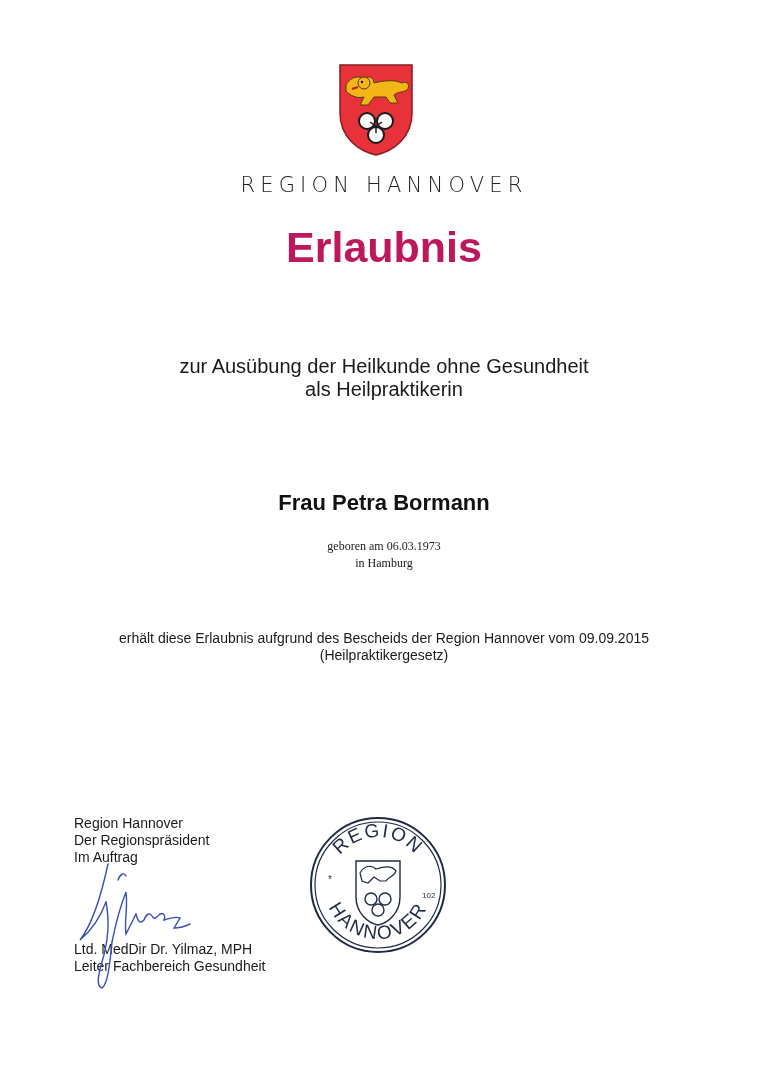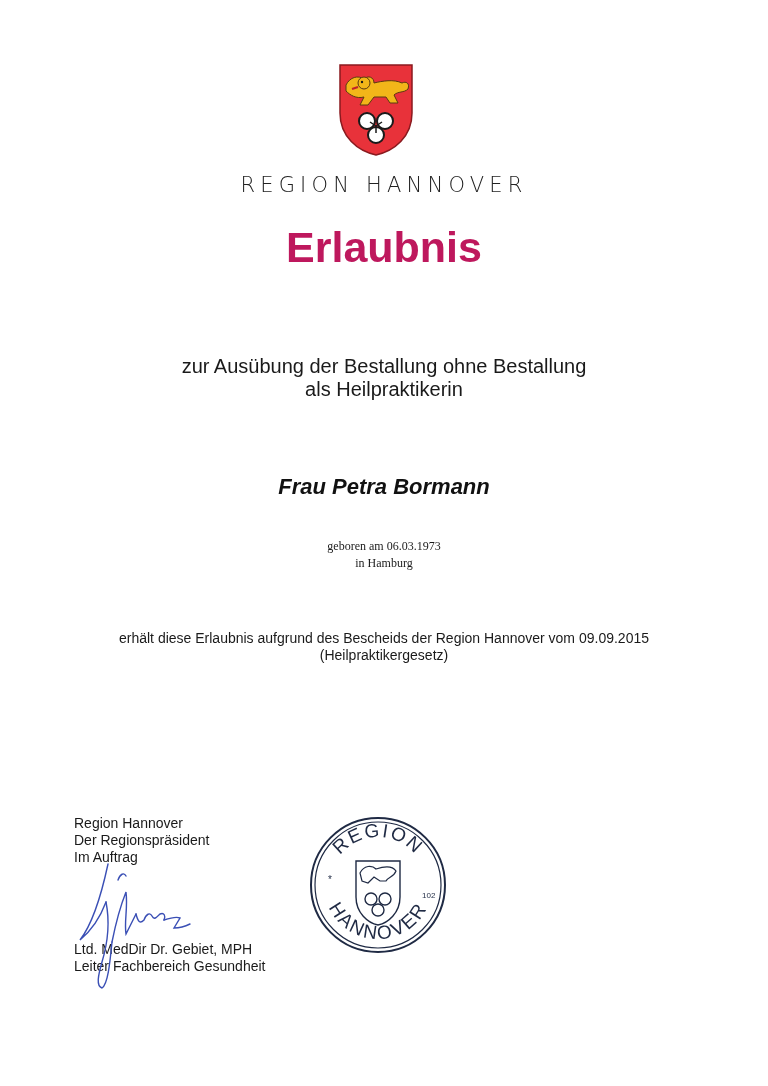--- a/index.html
+++ b/index.html
@@ -31,25 +31,24 @@
       color: #be185d;
     }
     #purpose {
       top: 355px;
       font-size: 20px;
       line-height: 23px;
       color: #1a1a1a;
     }
     #purpose sup { font-size: 8px; vertical-align: 10px; }
     #holder-name {
-      top: 474px;
+      top: 490px;
       font-weight: bold;
       font-size: 22px;
       color: #111;
-      font-style: italic;
     }
     #birth {
       top: 538px;
       font-size: 12px;
       line-height: 17px;
       font-family: Liberation Serif, serif;
     }
     #basis {
       top: 630px;
       font-size: 14px;
@@ -87,21 +86,21 @@
     </g>
     <path d="M38 63 L32 59 M38 63 L44 59 M38 63 L38 70" stroke="#1a1a1a" stroke-width="1.5"></path>
   </svg>
 </div>
 
 <div id="org-name" class="abs center">REGION HANNOVER</div>
 
 <div id="doc-title" class="abs center">Erlaubnis</div>
 
 <div id="purpose" class="abs center">
-  <div>zur Ausübung der Bestallung ohne Bestallung</div>
+  <div>zur Ausübung der Heilkunde ohne Gesundheit</div>
   <div>als Heilpraktikerin</div>
 </div>
 
 <div id="holder-name" class="abs center">Frau Petra Bormann</div>
 
 <div id="birth" class="abs center">
   <div>geboren am 06.03.1973</div>
   <div>in Hamburg</div>
 </div>
 
@@ -110,21 +109,21 @@
   <div>(Heilpraktikergesetz)</div>
 </div>
 
 <div id="signatory" class="abs">
   <div>Region Hannover</div>
   <div>Der Regionspräsident</div>
   <div>Im Auftrag</div>
 </div>
 
 <div id="signer" class="abs">
-  <div>Ltd. MedDir Dr. Gebiet, MPH</div>
+  <div>Ltd. MedDir Dr. Yilmaz, MPH</div>
   <div>Leiter Fachbereich Gesundheit</div>
 </div>
 
 <div id="signature" class="abs">
   <svg width="150" height="130" viewBox="0 0 150 130">
     <g fill="none" stroke="#3a4fb5" stroke-width="1.4" stroke-linecap="round">
       <path d="M42 2 C36 30 28 60 14 78 C26 68 34 56 40 40"></path>
       <path d="M40 40 C44 60 42 80 36 100 C32 114 30 124 36 126 C42 122 44 100 46 80"></path>
       <path d="M46 80 C50 60 56 40 60 30 C62 46 58 60 60 72 C64 64 68 56 70 52"></path>
       <path d="M70 52 C72 60 74 62 78 58 C80 52 84 50 86 54 C88 58 90 56 94 52 C98 50 100 54 98 58"></path>

